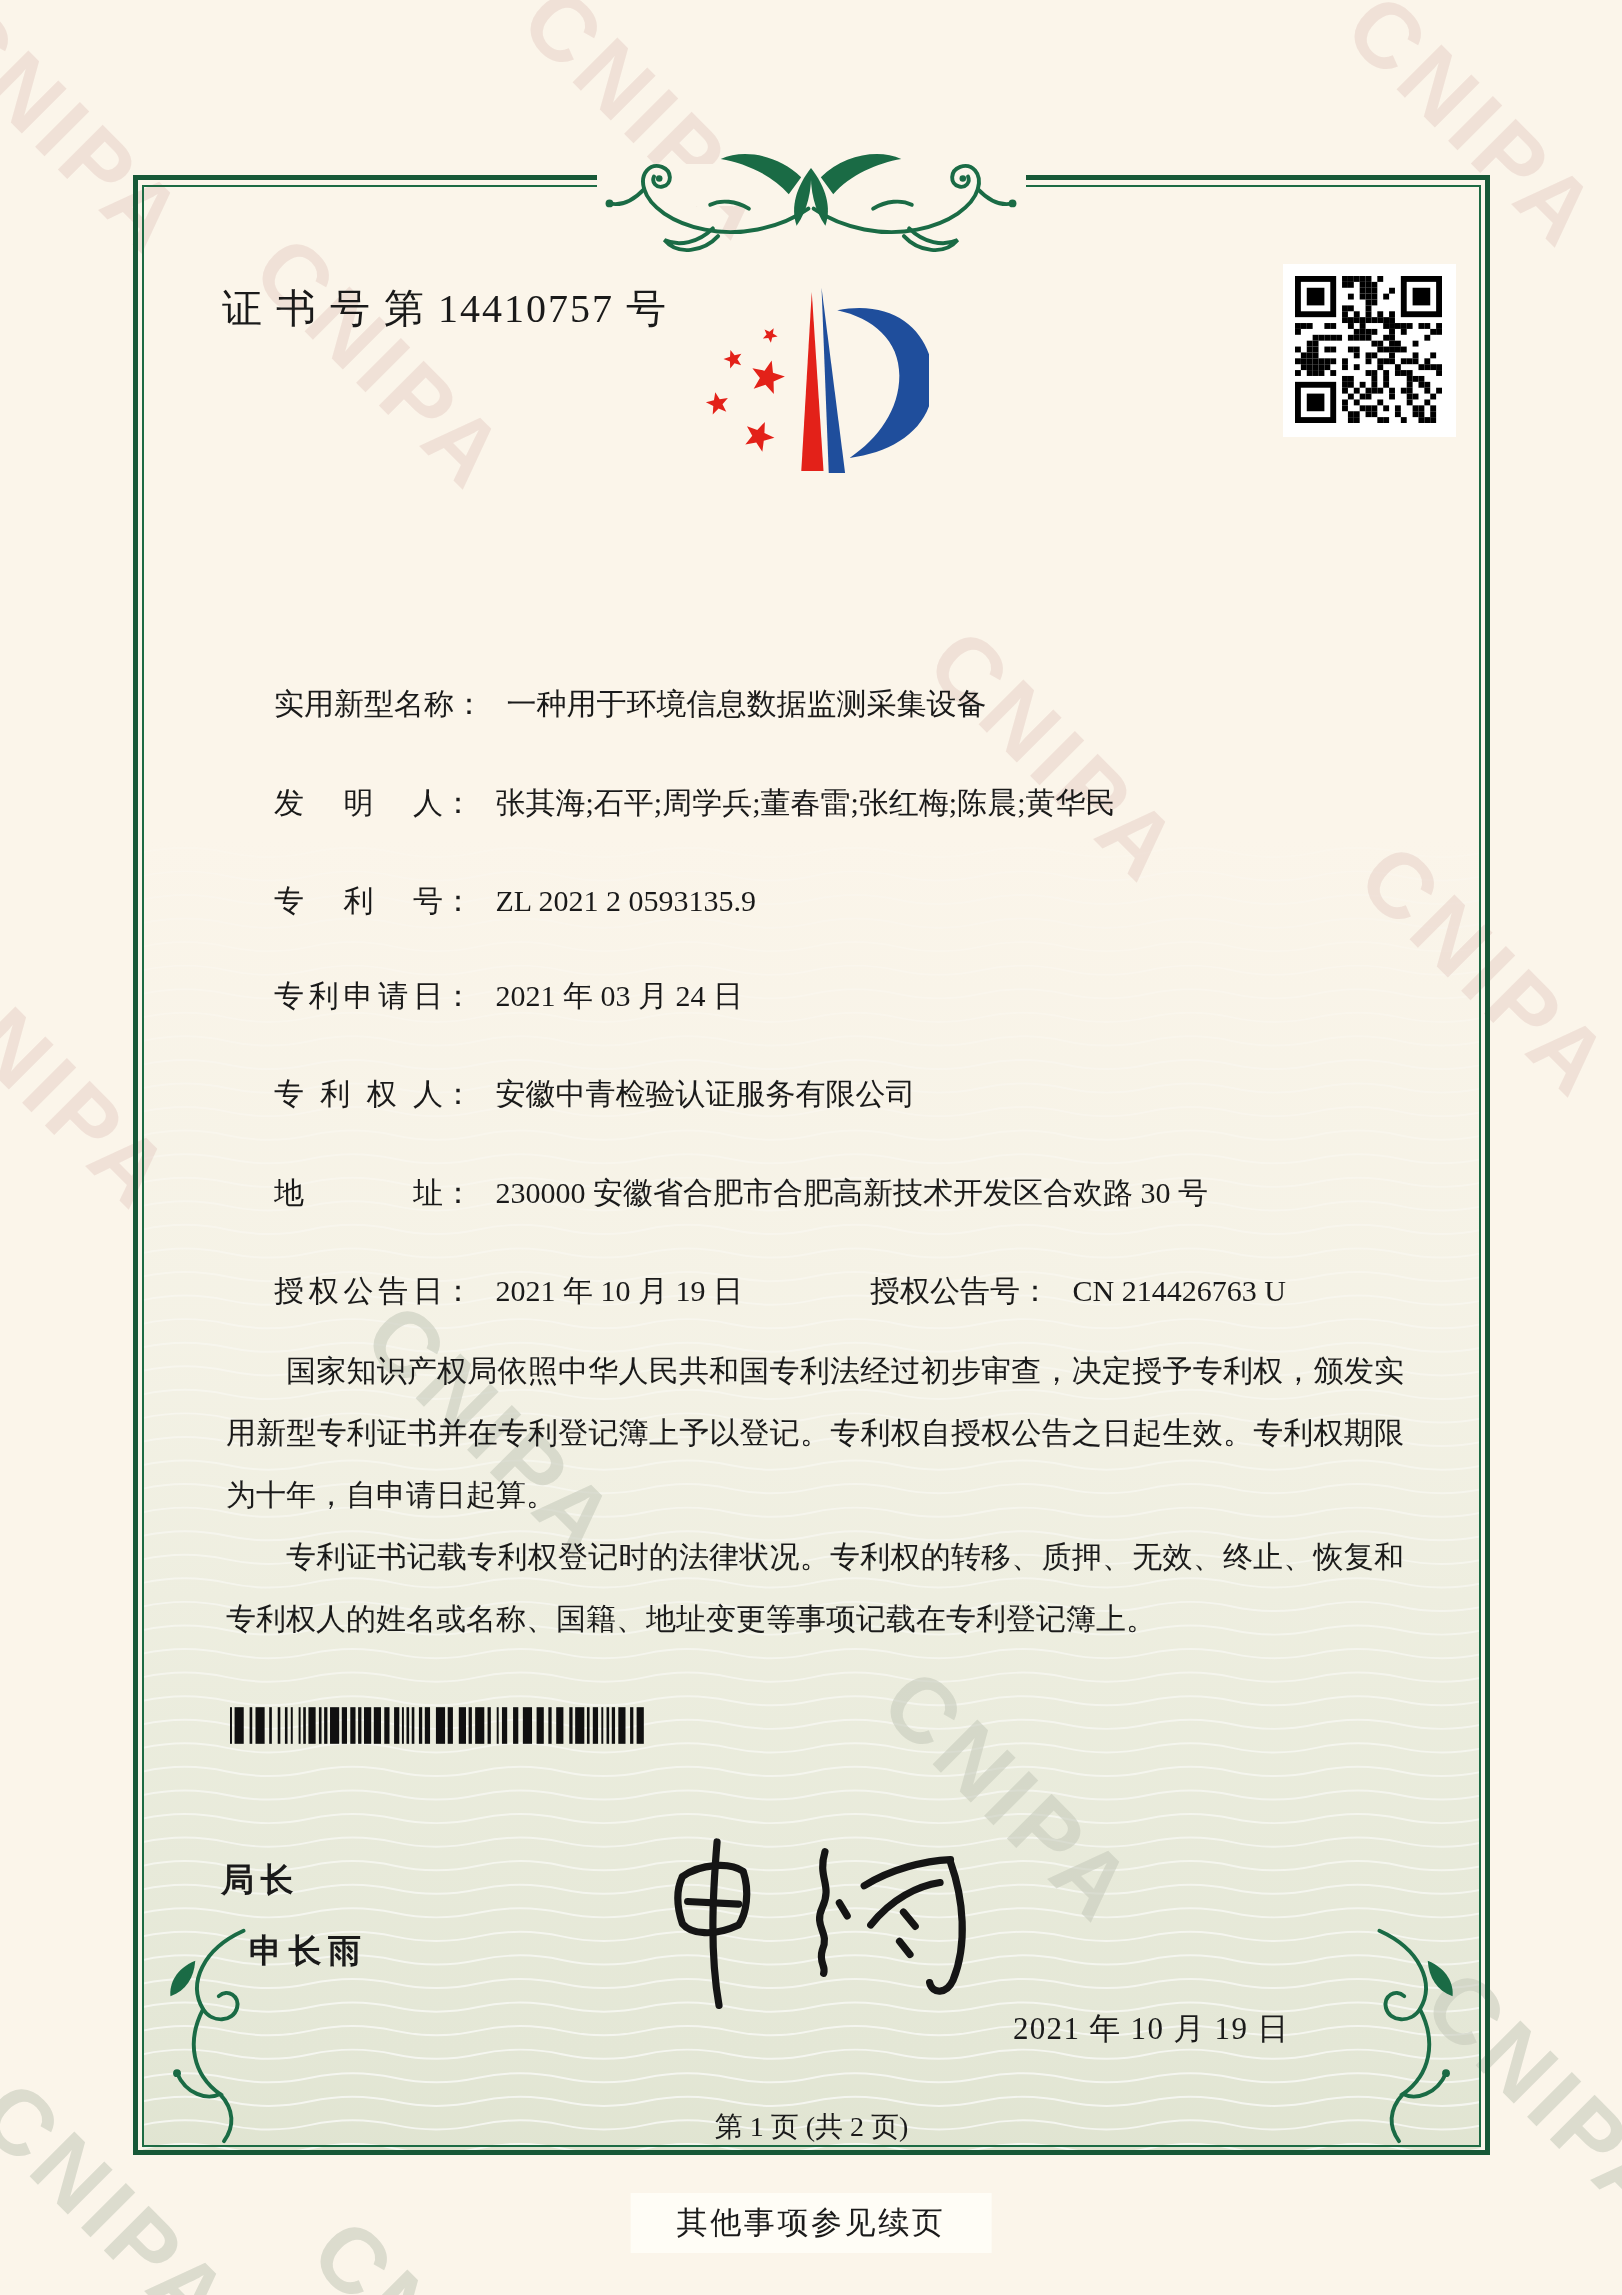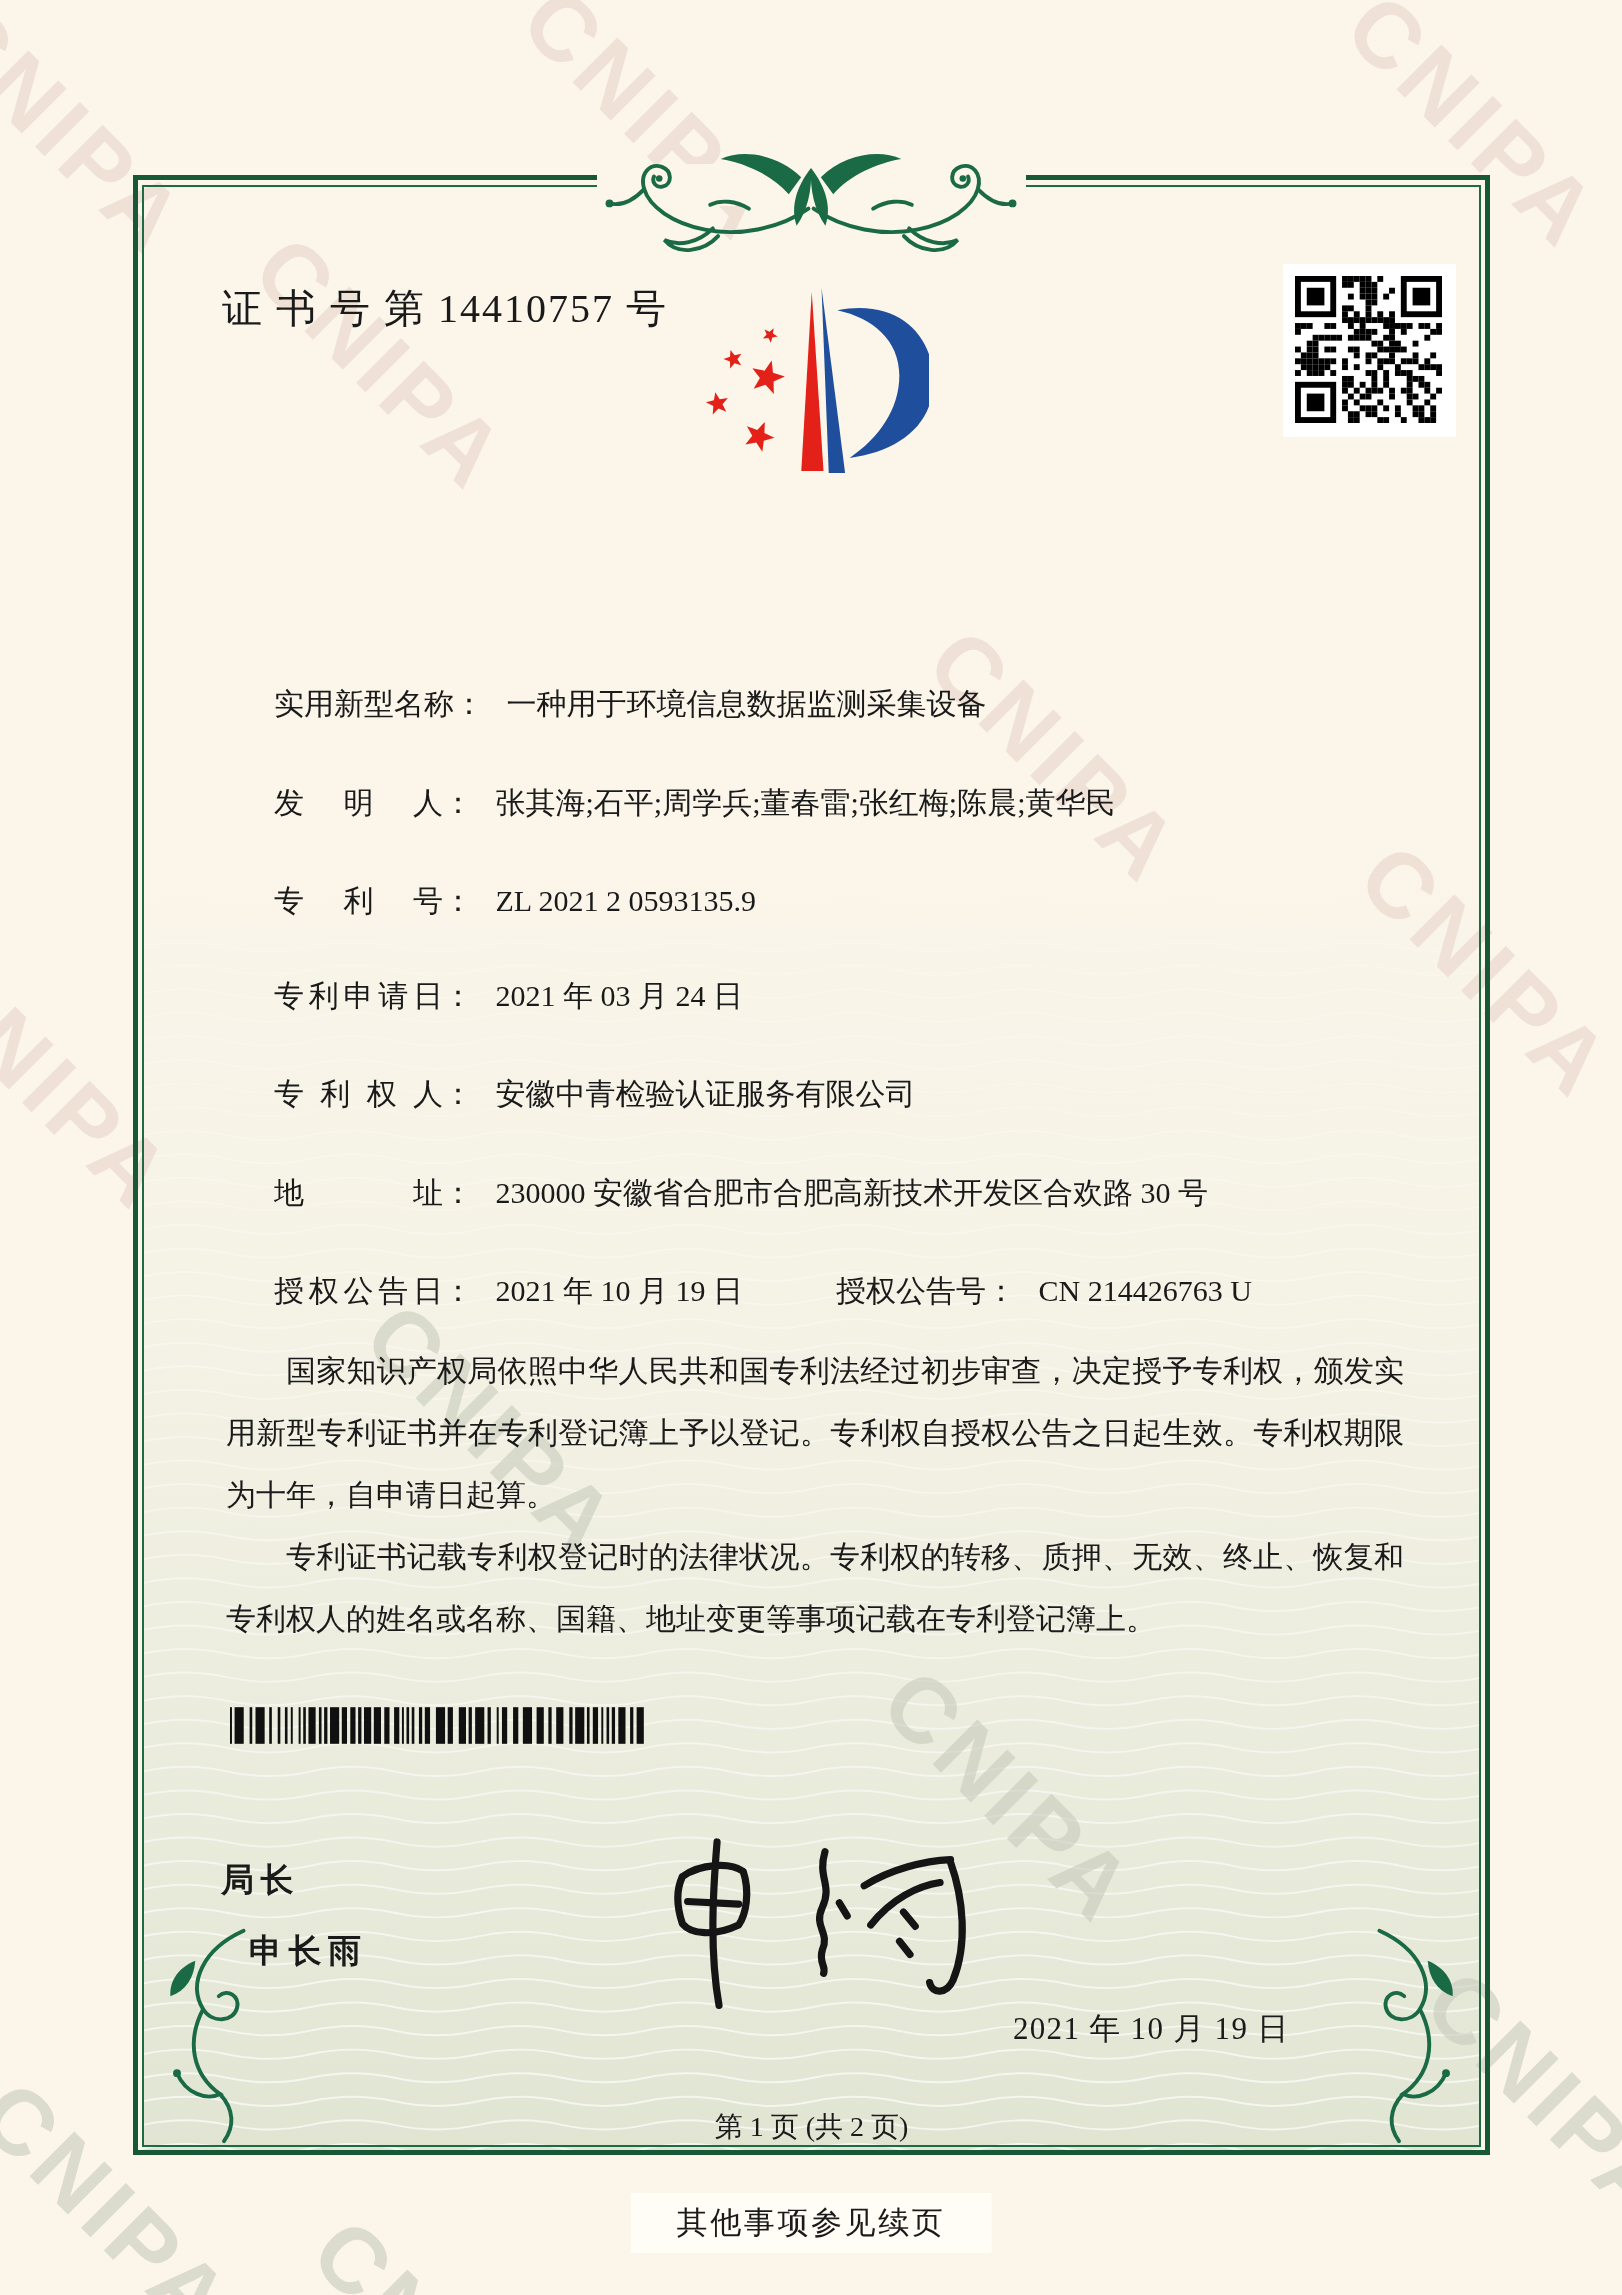--- a/index.html
+++ b/index.html
@@ -76,21 +76,21 @@
     letter-spacing:18.3px;text-indent:18.3px;
   }
   .row{position:absolute;left:226px;font-size:30px;white-space:nowrap;}
   .row .lab{
     display:inline-block;min-width:169px;
     text-align:justify;text-align-last:justify;
     vertical-align:bottom;
     margin-left:48px;
   }
   .row .val{padding-left:6.5px;margin-left:16px;}
-  .grant2{position:absolute;left:610px;top:0;white-space:nowrap;}
+  .grant2{position:absolute;left:644px;top:0;white-space:nowrap;}
   .paras{
     position:absolute;left:226px;top:1340px;width:1178px;
     font-size:30px;line-height:62px;text-align:justify;
   }
   .paras p{text-indent:60px;}
   .barcode{position:absolute;left:230px;top:1707px;width:421px;height:37px;}
   .signer{
     position:absolute;left:221px;
     font-family:"Liberation Sans","DejaVu Sans",sans-serif;
     font-weight:bold;font-size:33px;letter-spacing:6.5px;

